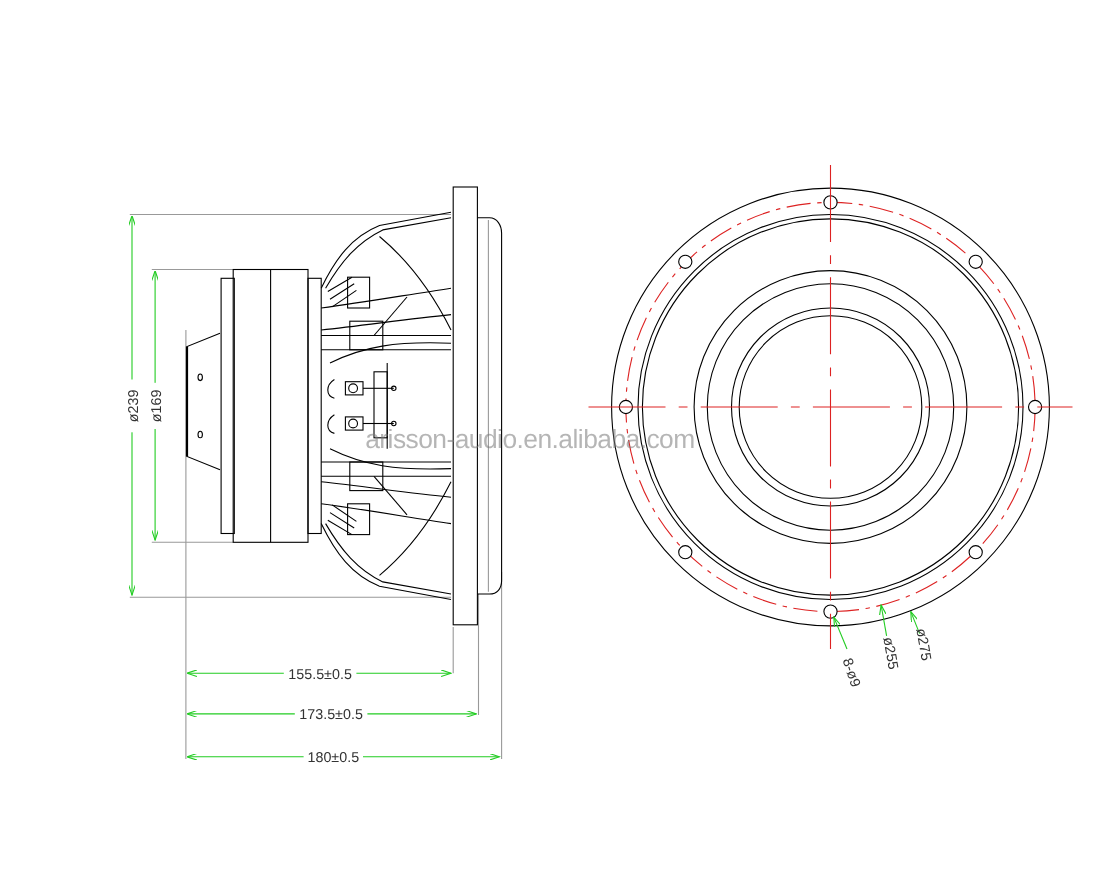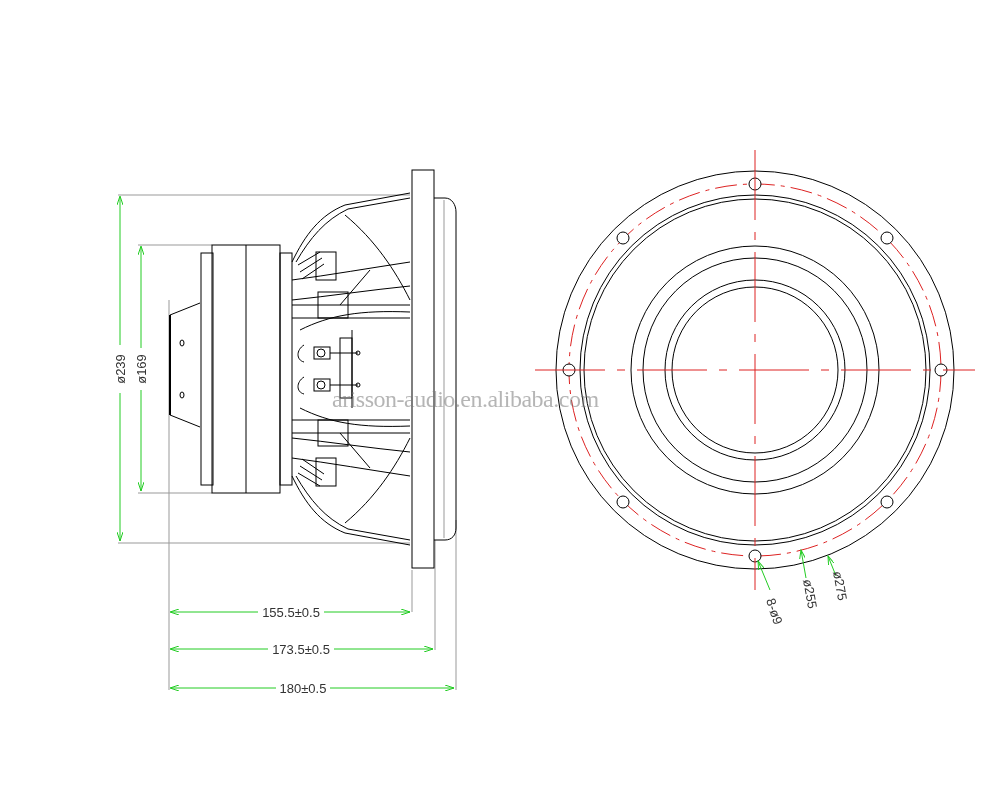--- a/index.html
+++ b/index.html
@@ -1,19 +1,19 @@
 <!DOCTYPE html>
 <html><head>
 <meta charset="utf-8">
 <style>
   html, body { margin:0; padding:0; background:#ffffff; }
   body { width:1000px; height:800px; position:relative; overflow:hidden; font-family:"Liberation Sans", sans-serif; }
   svg { position:absolute; left:0; top:0; }
   .dimtxt { font-family:"Liberation Sans", sans-serif; font-size:13px; fill:#333; }
-  .wm { position:absolute; left:332px; top:386px; font-family:Liberation Serif, serif; font-size:24px; color:rgba(120,120,120,0.55); letter-spacing:-0.5px; }
+  .wm { position:absolute; left:332px; top:386px; font-family:Liberation Sans, sans-serif; font-size:24px; color:rgba(120,120,120,0.55); letter-spacing:-0.5px; }
 </style>
 </head>
 <body>
 
 <svg width="1000" height="800" viewBox="0 0 1000 800">
   <defs>
     <marker id="arr" markerWidth="10" markerHeight="6" refX="9" refY="3" orient="auto" markerUnits="userSpaceOnUse">
       <path d="M0,0 L9,3 L0,6" fill="none" stroke="#22cc22" stroke-width="1"></path>
     </marker>
     <marker id="arrs" markerWidth="10" markerHeight="6" refX="1" refY="3" orient="auto" markerUnits="userSpaceOnUse">

